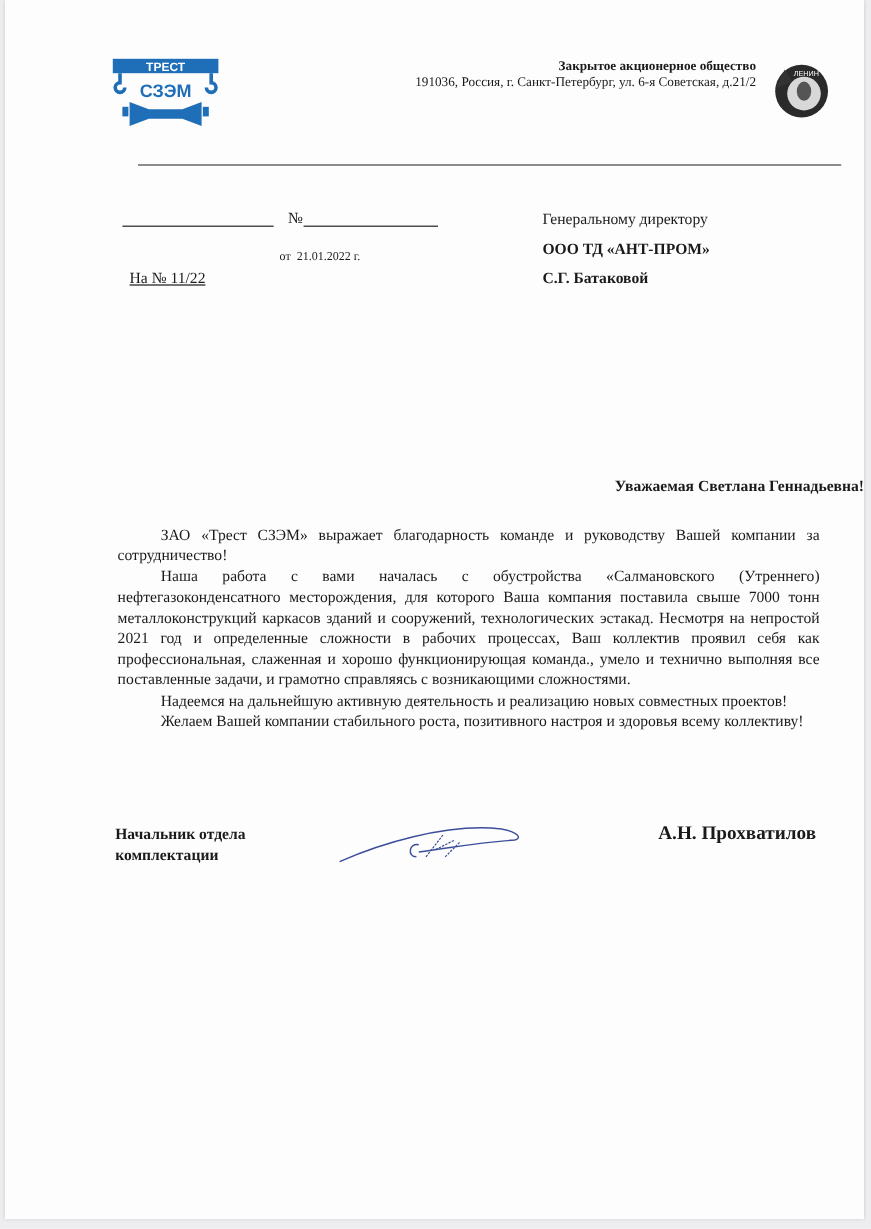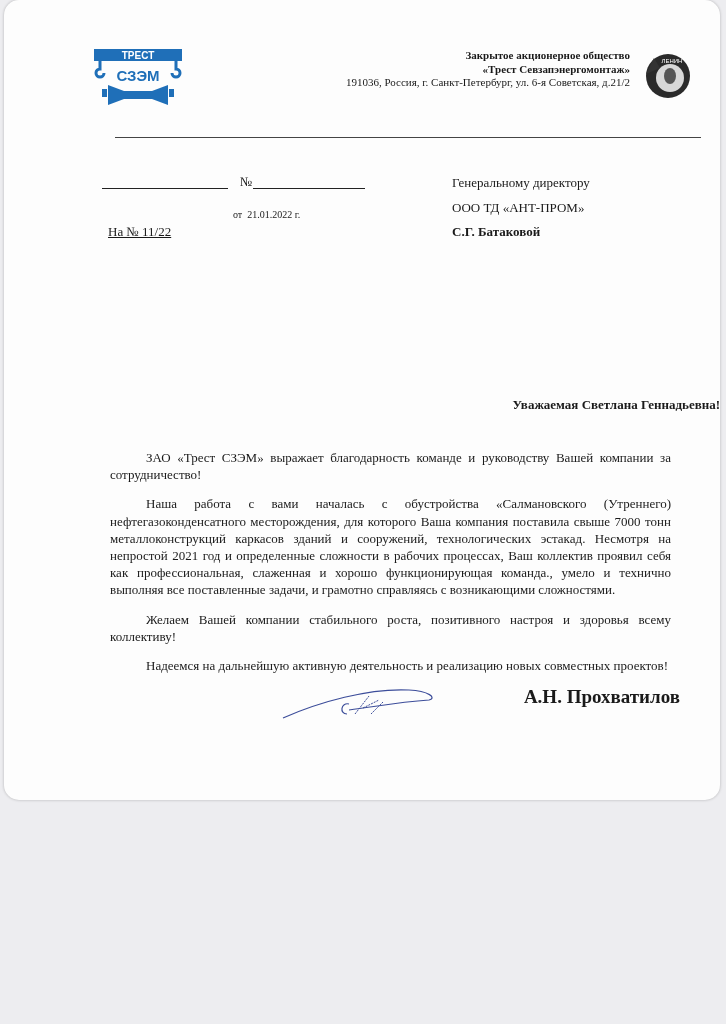--- a/index.html
+++ b/index.html
@@ -1,52 +1,51 @@
 <!DOCTYPE html>
 <html><head>
 <meta charset="utf-8">
 <style>
   html, body { margin:0; padding:0; }
   body { width:726px; height:1024px; background:#ededf0; position:relative; overflow:hidden; font-family:"Liberation Serif", serif; color:#1a1a1a; }
-  .page { position:absolute; left:4px; top:0; width:716px; height:800px; background:#fdfdfd; box-shadow:0 0 3px rgba(0,0,0,0.25);border-radius:15px; }
+  .page { position:absolute; left:4px; top:0; width:716px; height:1016px; background:#fdfdfd; box-shadow:0 0 3px rgba(0,0,0,0.25); }
   .abs { position:absolute; }
   .logo { left:86px; top:47px; width:96px; height:62px; }
   .hdr { right:90px; top:49px; text-align:right; font-size:11px; line-height:13.5px; }
   .hdr .b { font-weight:bold; }
   .badge { left:636px; top:48px; width:56px; height:56px; }
   .rule { left:111px; top:137px; width:586px; height:1px; background:#444; }
   .ln { border-bottom:1px solid #222; height:0; }
   .t13 { font-size:13px; }
   .addr { left:448px; font-size:13px; }
   .salut { left:0; width:716px; top:397px; text-align:right; font-weight:bold; font-size:13px; }
   .body { left:94px; top:437px; width:585px; font-size:13px; line-height:17.2px; text-align:justify; }
-  .body p { margin:12px; text-indent:36px; }
+  .body p { margin:0; text-indent:36px; }
   .sign-l { left:92px; top:686px; font-weight:bold; font-size:13px; line-height:18px; }
-  .sign-r { right:40px; top:686px; font-weight:bold; font-size:19px; }
+  .sign-r { right:40px; top:686px; font-weight:bold; font-size:16px; }
   .sig { left:275px; top:680px; width:160px; height:42px; }
 </style>
 </head>
 <body>
 
 <div class="page">
 
   <svg class="abs logo" viewBox="0 0 96 62">
     <rect x="4" y="2" width="88" height="12" fill="#1f6fb8"></rect>
     <text x="48" y="12" fill="#fff" font-size="10" font-weight="bold" text-anchor="middle" font-family="Liberation Sans, sans-serif">ТРЕСТ</text>
     <path d="M10 14 v8 a4 4 0 1 0 4 4" stroke="#1f6fb8" stroke-width="3" fill="none"></path>
     <path d="M86 14 v8 a4 4 0 1 1 -4 4" stroke="#1f6fb8" stroke-width="3" fill="none"></path>
     <text x="48" y="34" fill="#1f6fb8" font-size="15" font-weight="bold" text-anchor="middle" font-family="Liberation Sans, sans-serif">СЗЭМ</text>
     <rect x="12" y="42" width="5" height="8" fill="#1f6fb8"></rect>
     <rect x="79" y="42" width="5" height="8" fill="#1f6fb8"></rect>
     <path d="M18 38 L34 44 L62 44 L78 38 L78 58 L62 52 L34 52 L18 58 Z" fill="#1f6fb8"></path>
   </svg>
 
   <div class="abs hdr">
     <div class="b">Закрытое акционерное общество</div>
-    <div class="b">«Трест Севзапэнергомонтаж»</div>
     <div>191036, Россия, г. Санкт-Петербург, ул. 6-я Советская, д.21/2</div>
   </div>
 
   <svg class="abs badge" viewBox="0 0 56 56">
     <circle cx="28" cy="28" r="22" fill="#2a2a2a"></circle>
     <circle cx="30" cy="30" r="14" fill="#d8d8d8"></circle>
     <ellipse cx="30" cy="28" rx="6" ry="8" fill="#555"></ellipse>
     <path d="M6 26 L14 10 L20 20 Z" fill="#333"></path>
     <text x="32" y="15" font-size="6" fill="#fff" text-anchor="middle" font-family="Liberation Sans, sans-serif">ЛЕНИН</text>
   </svg>
@@ -54,32 +53,36 @@
   <div class="abs rule"></div>
 
   <div class="abs ln" style="left:98px; top:188px; width:126px;"></div>
   <div class="abs t13" style="left:236px; top:174px;">№</div>
   <div class="abs ln" style="left:249px; top:188px; width:112px;"></div>
 
   <div class="abs t13" style="left:104px; top:224px;text-decoration:underline;">На № 11/22</div>
   <div class="abs t13" style="left:229px; top:209px; font-size:10px;"><span>от</span>&nbsp;&nbsp;<span>21.01.2022 г.</span></div>
 
   <div class="abs addr" style="top:175px;">Генеральному директору</div>
-  <div class="abs addr" style="top:200px;">ООО ТД «АНТ-ПРОМ»</div>
+  <div class="abs addr" style="top:200px;font-weight:bold;">ООО ТД «АНТ-ПРОМ»</div>
   <div class="abs addr" style="top:224px; font-weight:bold;">С.Г. Батаковой</div>
 
   <div class="abs salut">Уважаемая Светлана Геннадьевна!</div>
 
   <div class="abs body">
     <p>ЗАО «Трест СЗЭМ» выражает благодарность команде и руководству Вашей компании за сотрудничество!</p>
     <p>Наша работа с вами началась с обустройства «Салмановского (Утреннего) нефтегазоконденсатного месторождения, для которого Ваша компания поставила свыше 7000 тонн металлоконструкций каркасов зданий и сооружений, технологических эстакад. Несмотря на непростой 2021 год и определенные сложности в рабочих процессах, Ваш коллектив проявил себя как профессиональная, слаженная и хорошо функционирующая команда., умело и технично выполняя все поставленные задачи, и грамотно справляясь с возникающими сложностями.</p>
+    <p>Надеемся на дальнейшую активную деятельность и реализацию новых совместных проектов!</p>
     <p>Желаем Вашей компании стабильного роста, позитивного настроя и здоровья всему коллективу!</p>
-    <p>Надеемся на дальнейшую активную деятельность и реализацию новых совместных проектов!</p>
   </div>
 
+  <div class="abs sign-l">
+    <div>Начальник отдела</div>
+    <div>комплектации</div>
+  </div>
 
   <svg class="abs sig" viewBox="0 0 160 42">
     <path d="M4 38 C40 22, 90 8, 130 10 C150 11, 158 18, 150 20 C120 22, 100 26, 70 30" stroke="#3c4d9a" stroke-width="1.2" fill="none"></path>
     <path d="M70 24 C62 22, 60 34, 68 34" stroke="#3c4d9a" stroke-width="1.2" fill="none"></path>
     <path d="M76 34 L90 16 M84 28 L100 20 M92 34 L104 22" stroke="#3c4d9a" stroke-width="1" fill="none" stroke-dasharray="2 1"></path>
   </svg>
 
   <div class="abs sign-r">А.Н. Прохватилов</div>
 </div>
 

